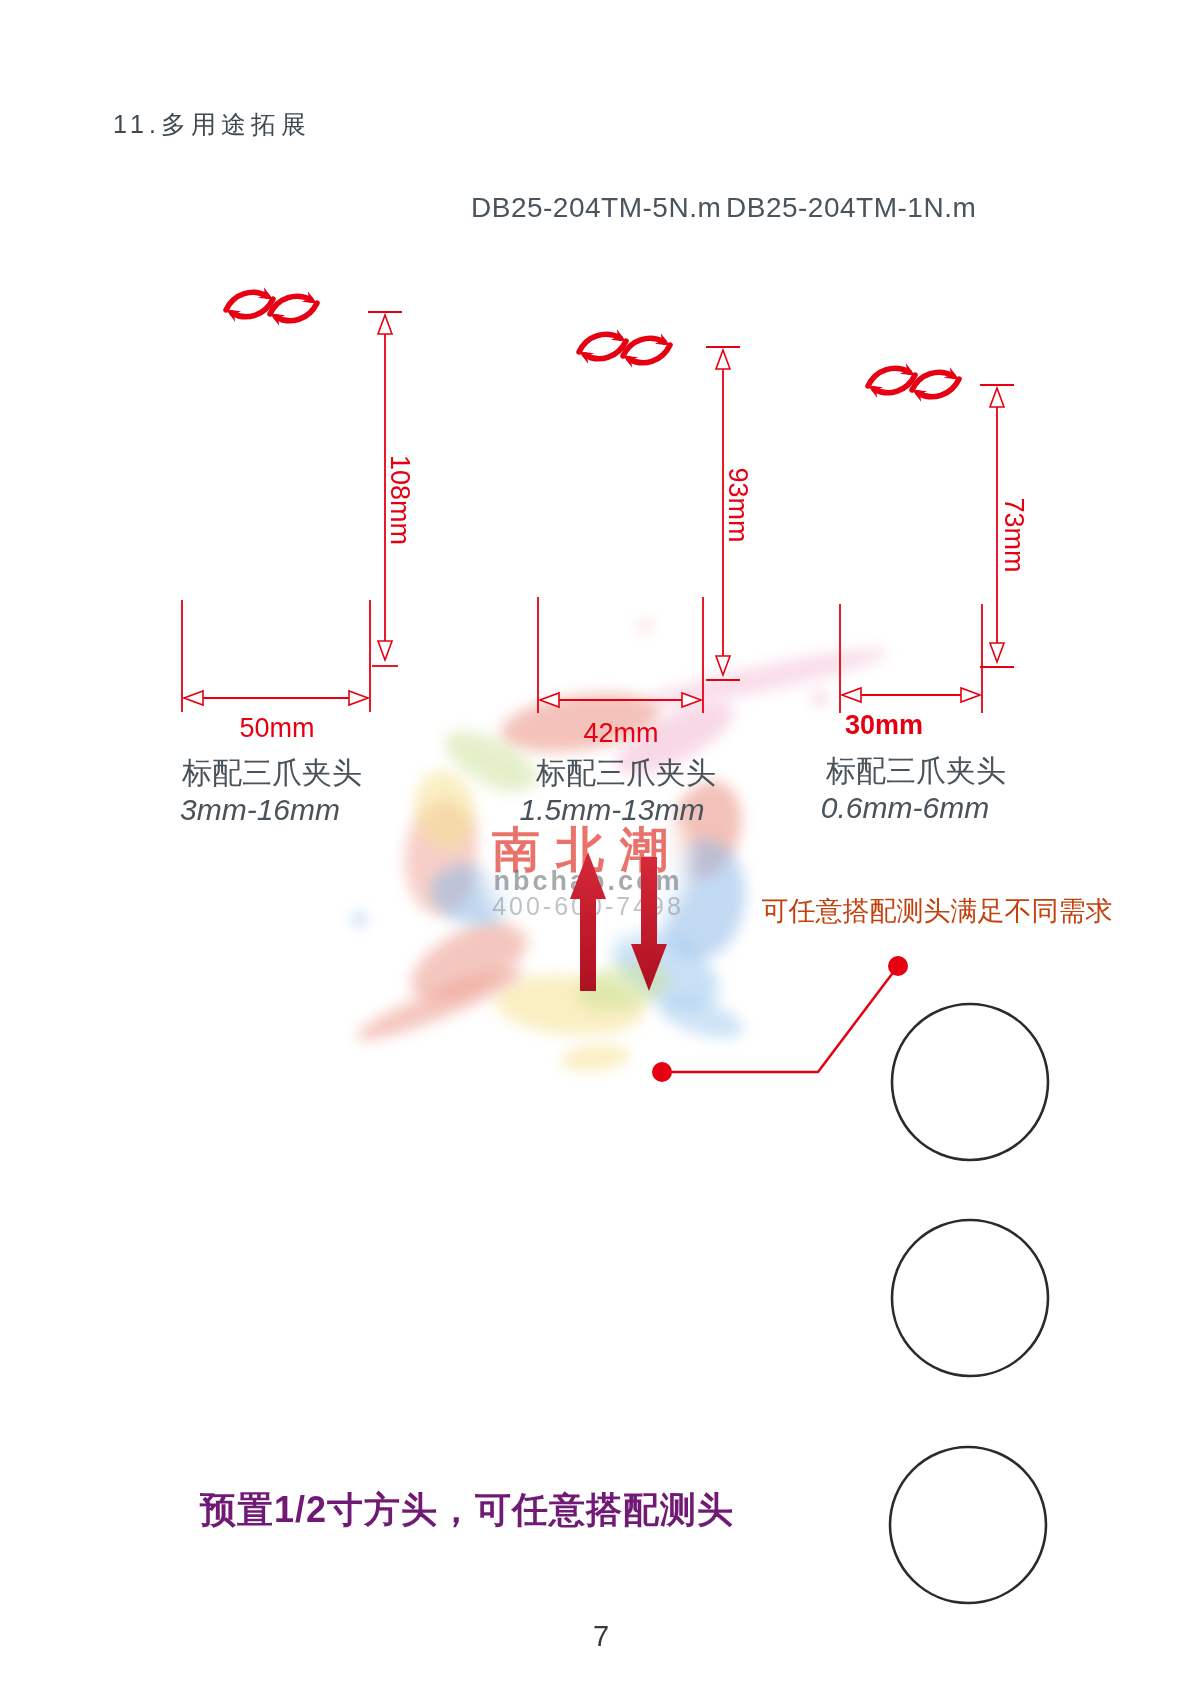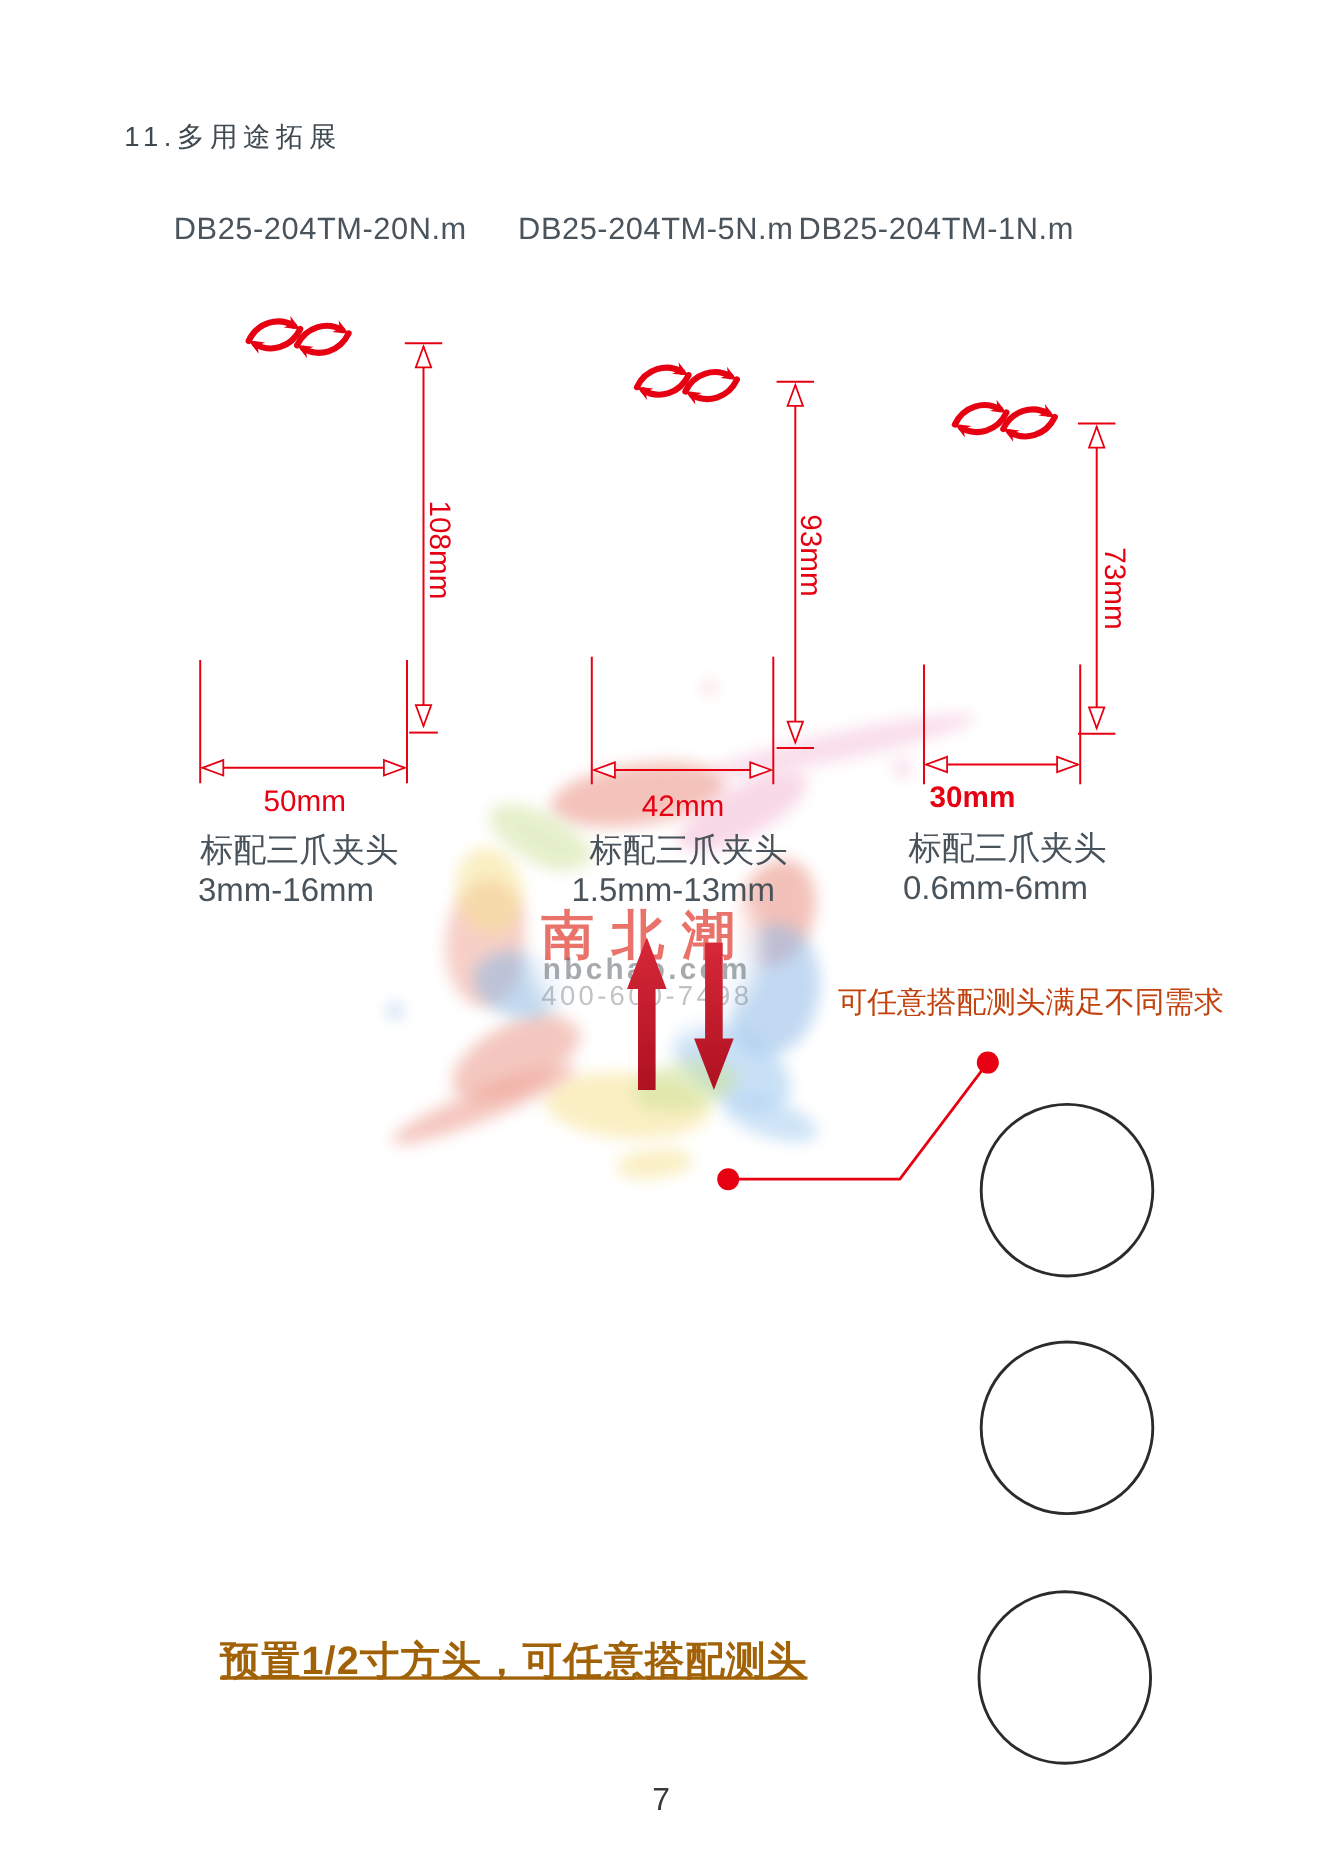--- a/index.html
+++ b/index.html
@@ -11,23 +11,23 @@
     left:113px;top:108px;font-size:25px;color:#3e4950;letter-spacing:5px;text-align:right;
   }
   .model{top:192px;font-size:28px;color:#4a545c;letter-spacing:.5px;white-space:nowrap;}
   .model.m1{left:158px;}
   .model.m2{left:471px;}
   .model.m3{left:726px;}
   .dimlabel{color:#e60012;font-size:27px;white-space:nowrap;}
   .hcenter{transform:translateX(-50%);}
   .vlabel{transform:translate(-50%,-50%) rotate(90deg);transform-origin:center;}
   .chuck{font-size:30px;color:#49535b;white-space:nowrap;transform:translateX(-50%);}
-  .range{font-size:30px;color:#49535b;white-space:nowrap;transform:translateX(-50%);}
+  .range{font-size:30px;color:#49535b;white-space:nowrap;transform:translateX(-50%);font-style:italic;}
   .probe-note{left:892px;top:893px;font-size:27px;color:#c2410c;white-space:nowrap;transform:translateX(-50%);margin-left:45px;}
-  .footer-note{left:200px;top:1486px;font-size:36px;font-weight:bold;color:#a16207;letter-spacing:1px;white-space:nowrap;text-decoration:underline;}
+  .footer-note{left:200px;top:1486px;font-size:36px;font-weight:bold;color:#701a75;letter-spacing:1px;white-space:nowrap;}
   .page-num{left:601px;top:1620px;font-size:29px;color:#3a3a3a;transform:translateX(-50%);}
 
   
   .watermark{position:absolute;inset:0;z-index:1;pointer-events:none;text-align:right;}
   .blob{position:absolute;border-radius:50%;filter:blur(7px);opacity:.55;}
   .wm-core{position:absolute;border-radius:50%;filter:blur(9px);}
   .wm-brand{position:absolute;left:588px;top:818px;transform:translateX(-50%);
     font-size:48px;font-weight:bold;color:rgba(224,60,48,.72);letter-spacing:16px;white-space:nowrap;}
   .wm-domain{position:absolute;left:588px;top:866px;transform:translateX(-50%);
     font-size:27px;font-weight:bold;color:rgba(95,100,106,.55);letter-spacing:3px;white-space:nowrap;}
@@ -159,21 +159,20 @@
     </g>
 
     <circle class="probe" cx="970" cy="1082" r="78"></circle>
     <circle class="probe" cx="970" cy="1298" r="78"></circle>
     <circle class="probe" cx="968" cy="1525" r="78"></circle>
   </svg>
 
   <div class="labels">
     <div class="section-title">11.多用途拓展</div>
 
-    <div class="model m1">DB25-204TM-20N.m</div>
     <div class="model m2">DB25-204TM-5N.m</div>
     <div class="model m3">DB25-204TM-1N.m</div>
 
     <div class="dimlabel vlabel" style="left:399px;top:500px;">108mm</div>
     <div class="dimlabel vlabel" style="left:737px;top:505px;">93mm</div>
     <div class="dimlabel vlabel" style="left:1013px;top:535px;">73mm</div>
 
     <div class="dimlabel hcenter" style="left:277px;top:713px;">50mm</div>
     <div class="dimlabel hcenter" style="left:621px;top:718px;">42mm</div>
     <div class="dimlabel hcenter" style="left:884px;top:710px;font-weight:bold;">30mm</div>

